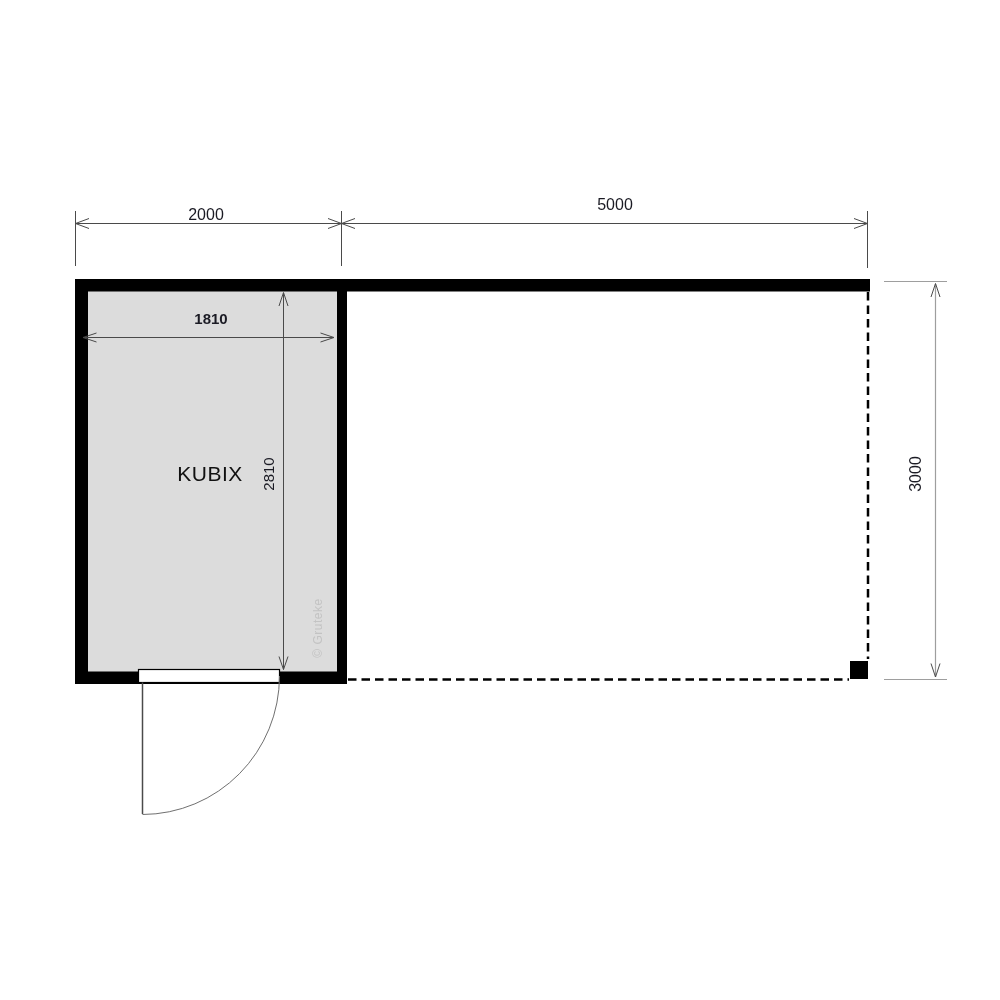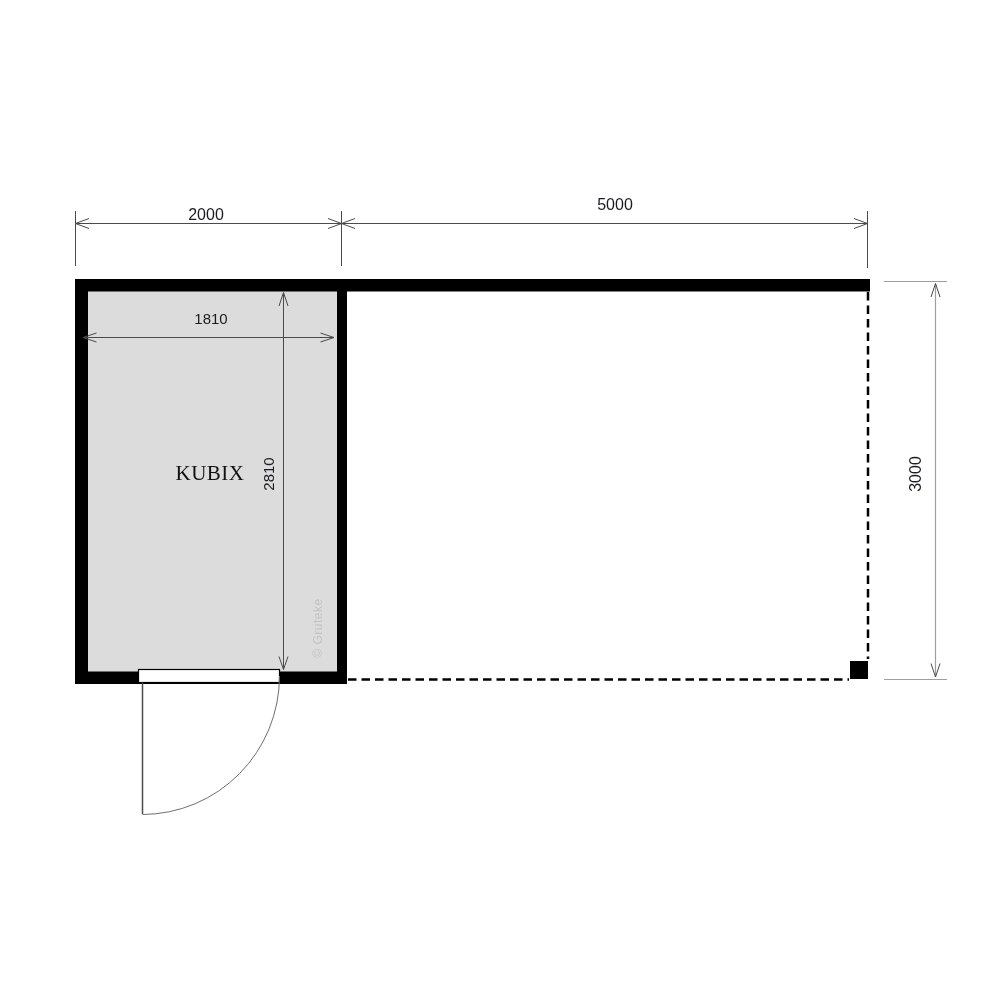--- a/index.html
+++ b/index.html
@@ -26,37 +26,36 @@
     position: absolute;
     color: #1b1b24;
     text-align: center;
     white-space: nowrap;
     line-height: 1;
   }
   .dim-h { font-size: 16px; }
   .dim-inner { font-size: 15px; }
   .dim-label-2000 { left: 156px; top: 197px; width: 100px; margin-top: 10px; }
   .dim-label-4000 { left: 565px; top: 197px; width: 100px; }
-  .dim-label-1810 { left: 161px; top: 311px; width: 100px; }
+  .dim-label-1810 { left: 161px; top: 311px; width: 100px; font-weight: bold; }
   .dim-label-2810 {
     left: 229px; top: 466px; width: 80px; height: 16px;
     transform: rotate(-90deg);
     font-size: 15px;
   }
   .dim-label-3000 {
     left: 876px; top: 466px; width: 80px; height: 16px;
     transform: rotate(-90deg);
     font-size: 16px;
   }
   .room-label {
     left: 145px; top: 463px; width: 130px;
     font-size: 21px;
     letter-spacing: 0.5px;
     color: #111111;
-    font-family: Liberation Serif, serif;
   }
   .watermark {
     left: 274px; top: 621px; width: 90px; height: 14px;
     transform: rotate(-90deg);
     font-size: 12px;
     color: #c3c3c3;
     letter-spacing: 0.5px;
   }
 </style>
 </head>

